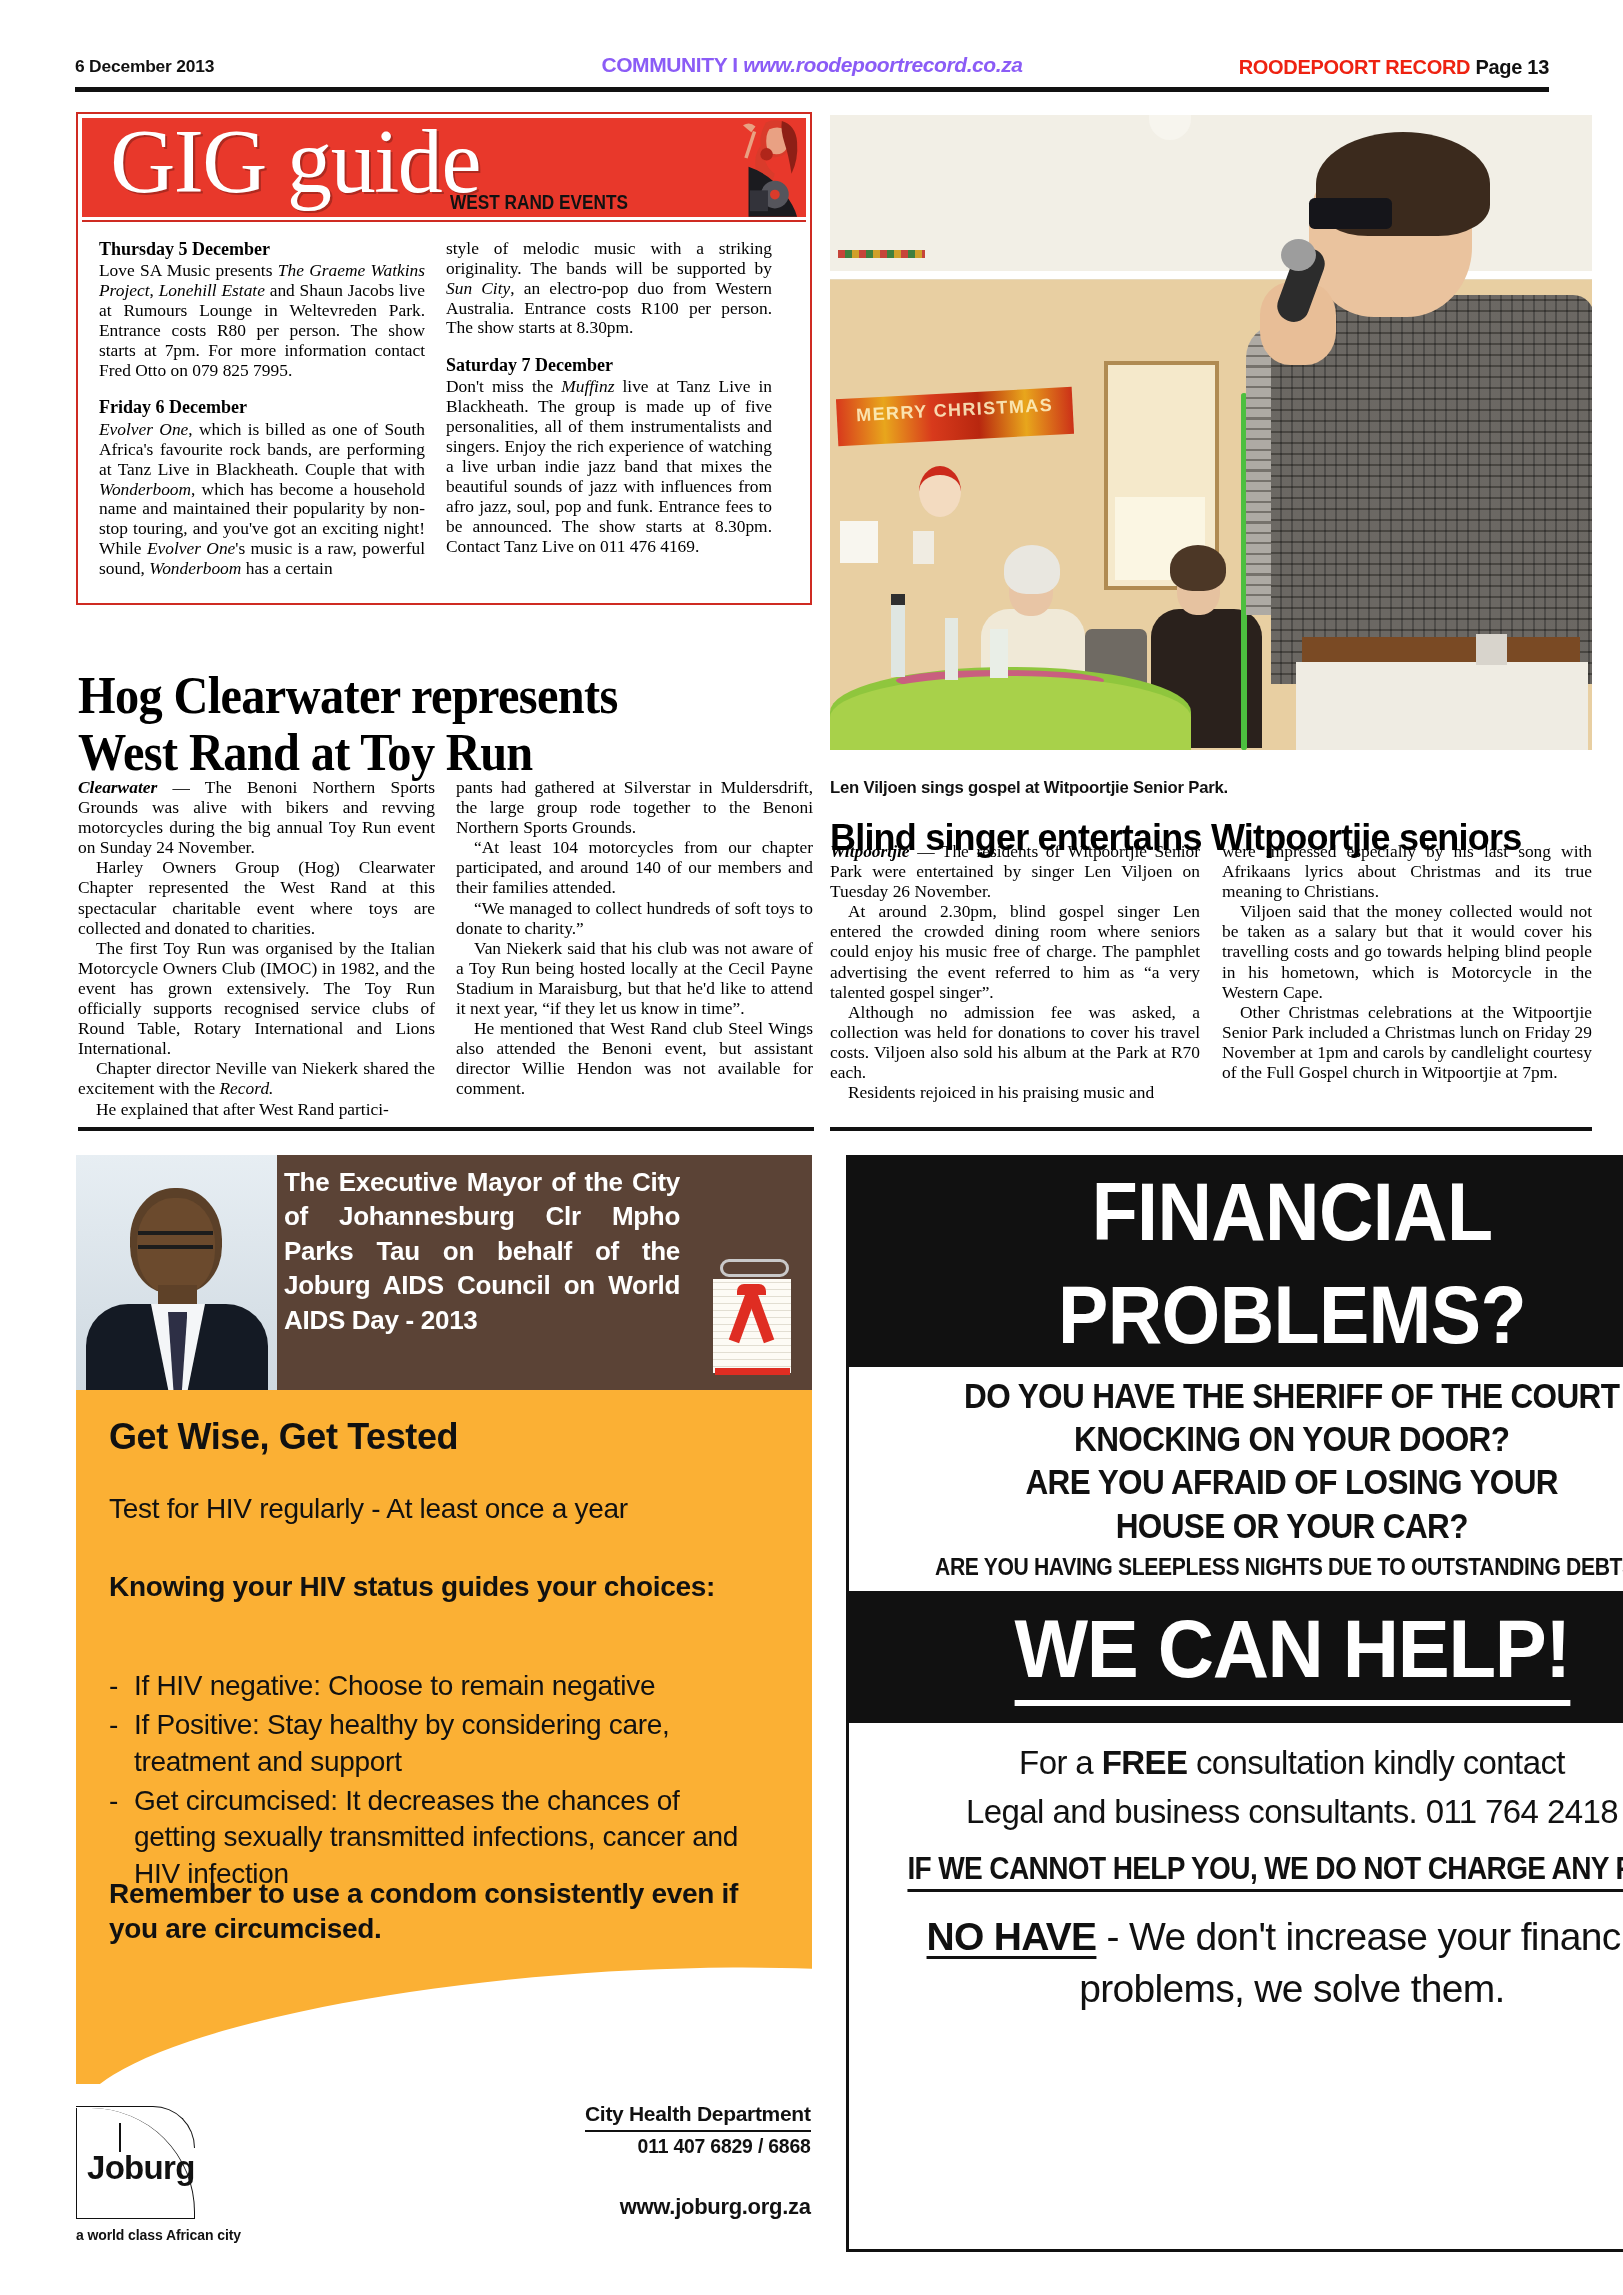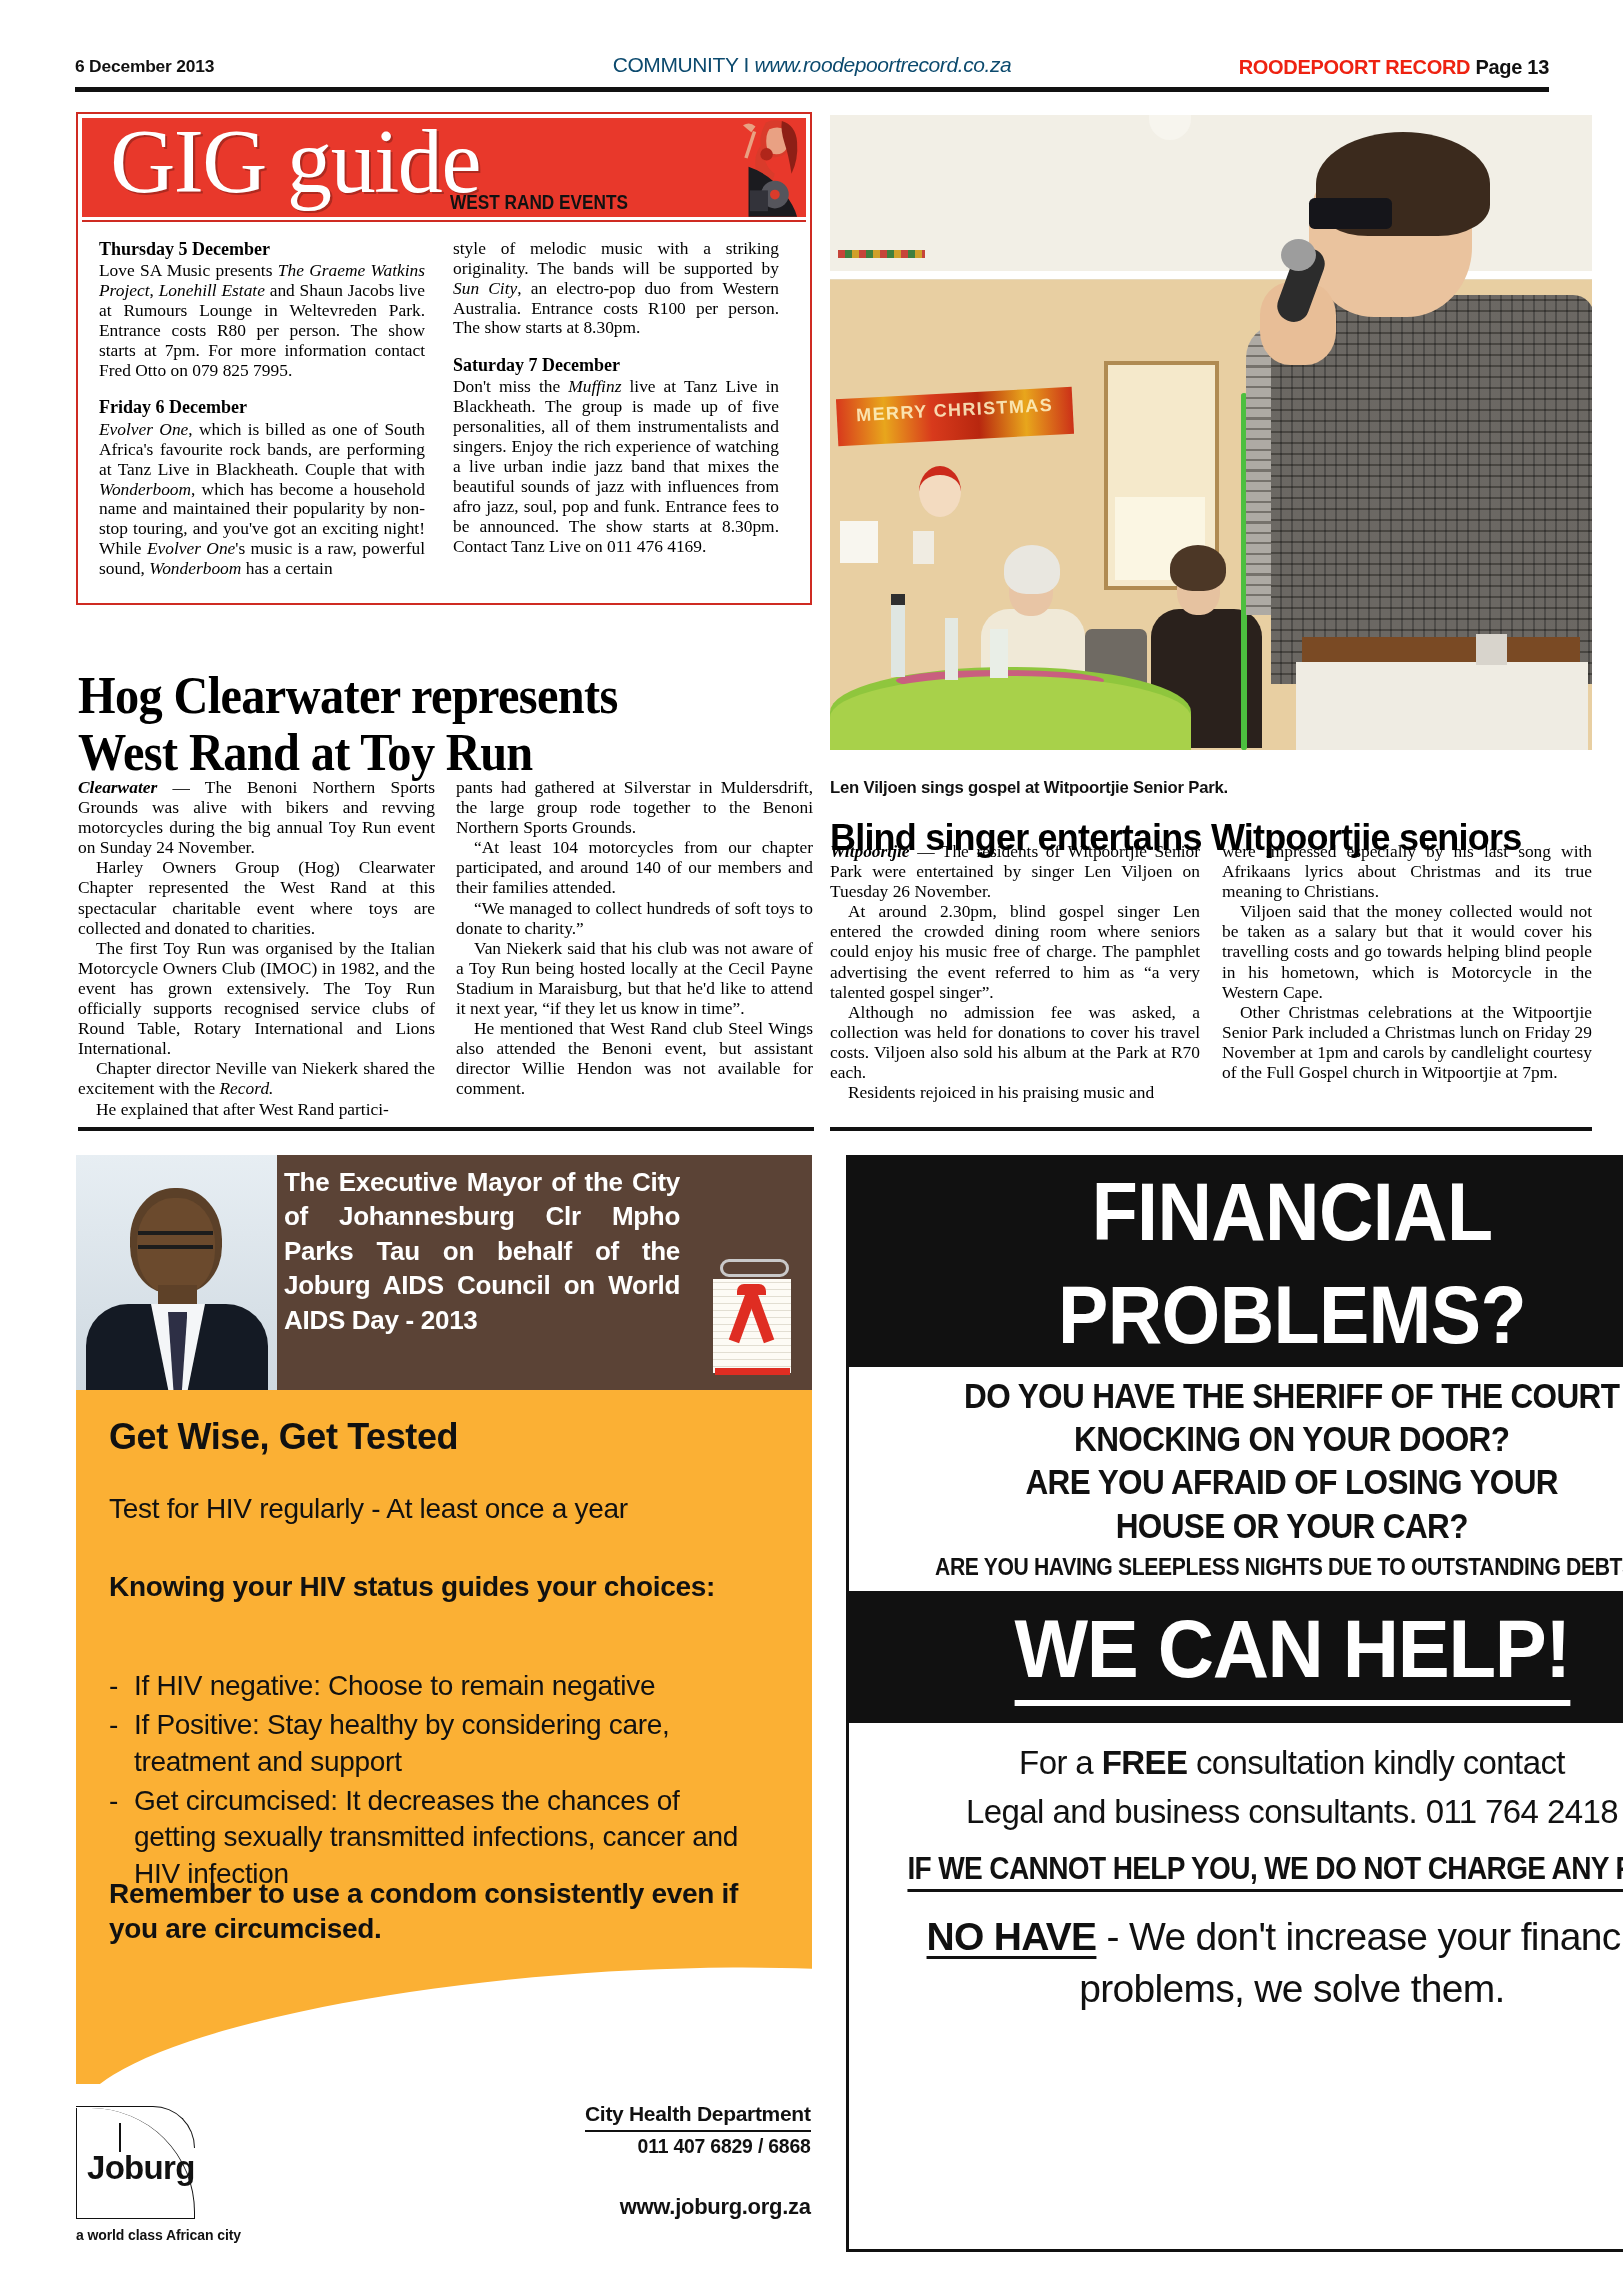--- a/index.html
+++ b/index.html
@@ -4,41 +4,41 @@
 <style>
   html,body{margin:0;padding:0;background:#ffffff;}
   body{width:1624px;height:2295px;position:relative;font-family:"Liberation Serif",serif;}
   *{box-sizing:border-box;}
 
   
   #masthead{position:absolute;left:75px;top:53px;width:1474px;height:32px;}
   .mh-date{position:absolute;left:0;top:2.8px;font-family:"Liberation Sans",sans-serif;
            font-weight:700;font-size:17.4px;color:#111;letter-spacing:-0.2px;}
   .mh-center{position:absolute;left:50%;transform:translateX(-50%);top:0;white-space:nowrap;
-             font-family:"Liberation Sans",sans-serif;font-weight:400;font-size:21px;color:#0c4a6e;letter-spacing:-0.4px;}
+             font-family:"Liberation Sans",sans-serif;font-weight:700;font-size:21px;color:#8b5cf6;letter-spacing:-0.4px;}
   .mh-center i{font-style:italic;}
   .mh-right{position:absolute;right:0;top:2.8px;white-space:nowrap;
             font-family:"Liberation Sans",sans-serif;font-weight:700;font-size:20px;letter-spacing:-0.3px;}
   .mh-right .red{color:#ee2211;}
   .mh-right .blk{color:#111;}
   #mh-rule{position:absolute;left:75px;top:87px;width:1474px;height:4.9px;background:#111;}
 
   
   #gig{position:absolute;left:76px;top:112px;width:736px;height:493px;border:2.1px solid #cf2b22;background:#fff;}
   #gig-banner{position:relative;margin:4.2px 4.2px 0 4.2px;height:99px;background:#e8382b;overflow:hidden;}
   #gig-title{position:absolute;left:28px;top:-8.3px;font-family:"Liberation Serif",serif;
              font-size:90px;font-weight:400;color:#fff;letter-spacing:-1.4px;
              text-shadow:2.1px 2.1px 0 rgba(0,0,0,.25);}
   #gig-sub{position:absolute;left:368px;bottom:2.8px;font-family:"Liberation Sans",sans-serif;
            font-weight:700;font-size:21px;color:#111;letter-spacing:0px;
            transform:scaleX(.82);transform-origin:left bottom;}
   #dj{position:absolute;right:1.4px;top:0;width:104px;height:99px;}
   #gig-banner-underline{margin:2.8px 4.2px 0 4.2px;height:2.1px;background:#cf2b22;}
 
-  #gig-cols{display:flex;gap:28px;padding:16.7px 21px 7px 21px;}
+  #gig-cols{display:flex;gap:21px;padding:16.7px 21px 7px 21px;}
   .gig-col{width:326px;}
   .gig-day{font-family:"Liberation Serif",serif;font-weight:700;font-size:18px;margin:0 0 1.4px 0;color:#000;}
   .gig-p{font-family:"Liberation Serif",serif;font-size:17.4px;line-height:1.145;text-align:justify;margin:0 0 16.7px 0;color:#000;}
   .gig-p i{font-style:italic;}
 
   
   #hog-head{position:absolute;left:78px;top:632px;width:736px;
             font-family:"Liberation Serif",serif;font-weight:700;font-size:52px;line-height:1.1;
             letter-spacing:-0.7px;color:#000;}
   #hog-head span{display:block;transform:scaleX(.93);transform-origin:left top;}

